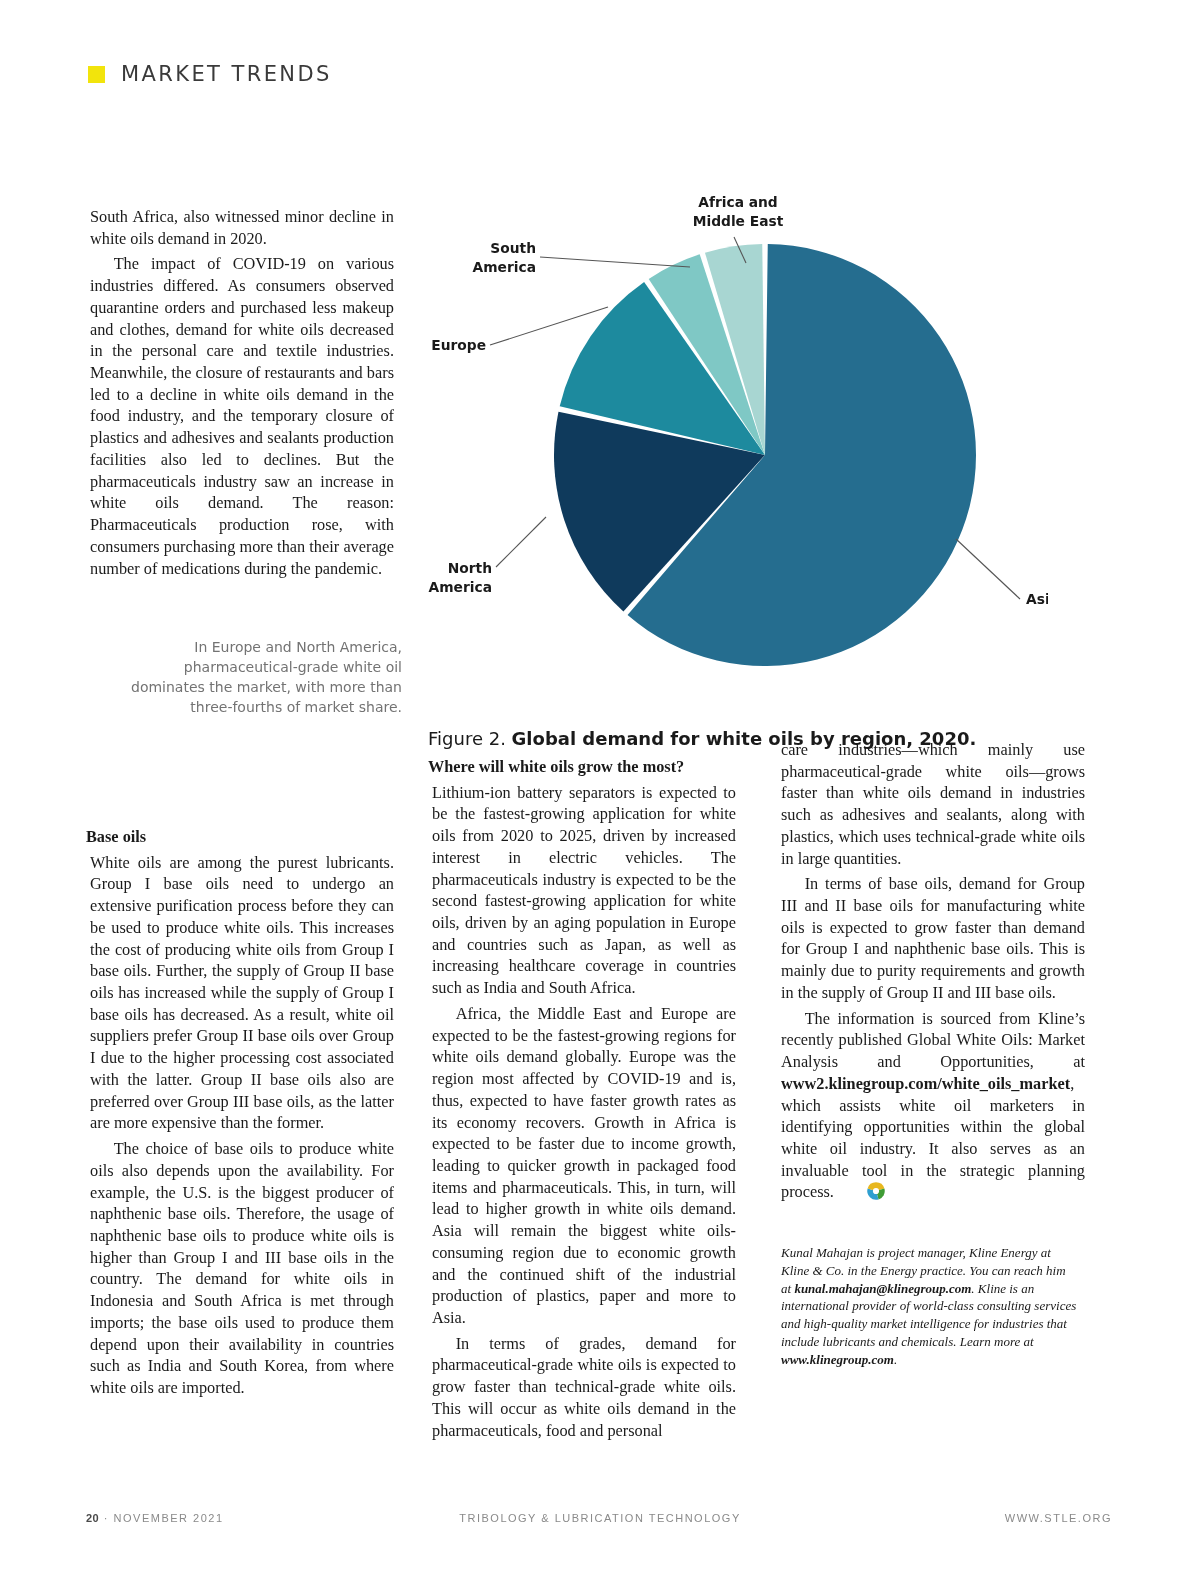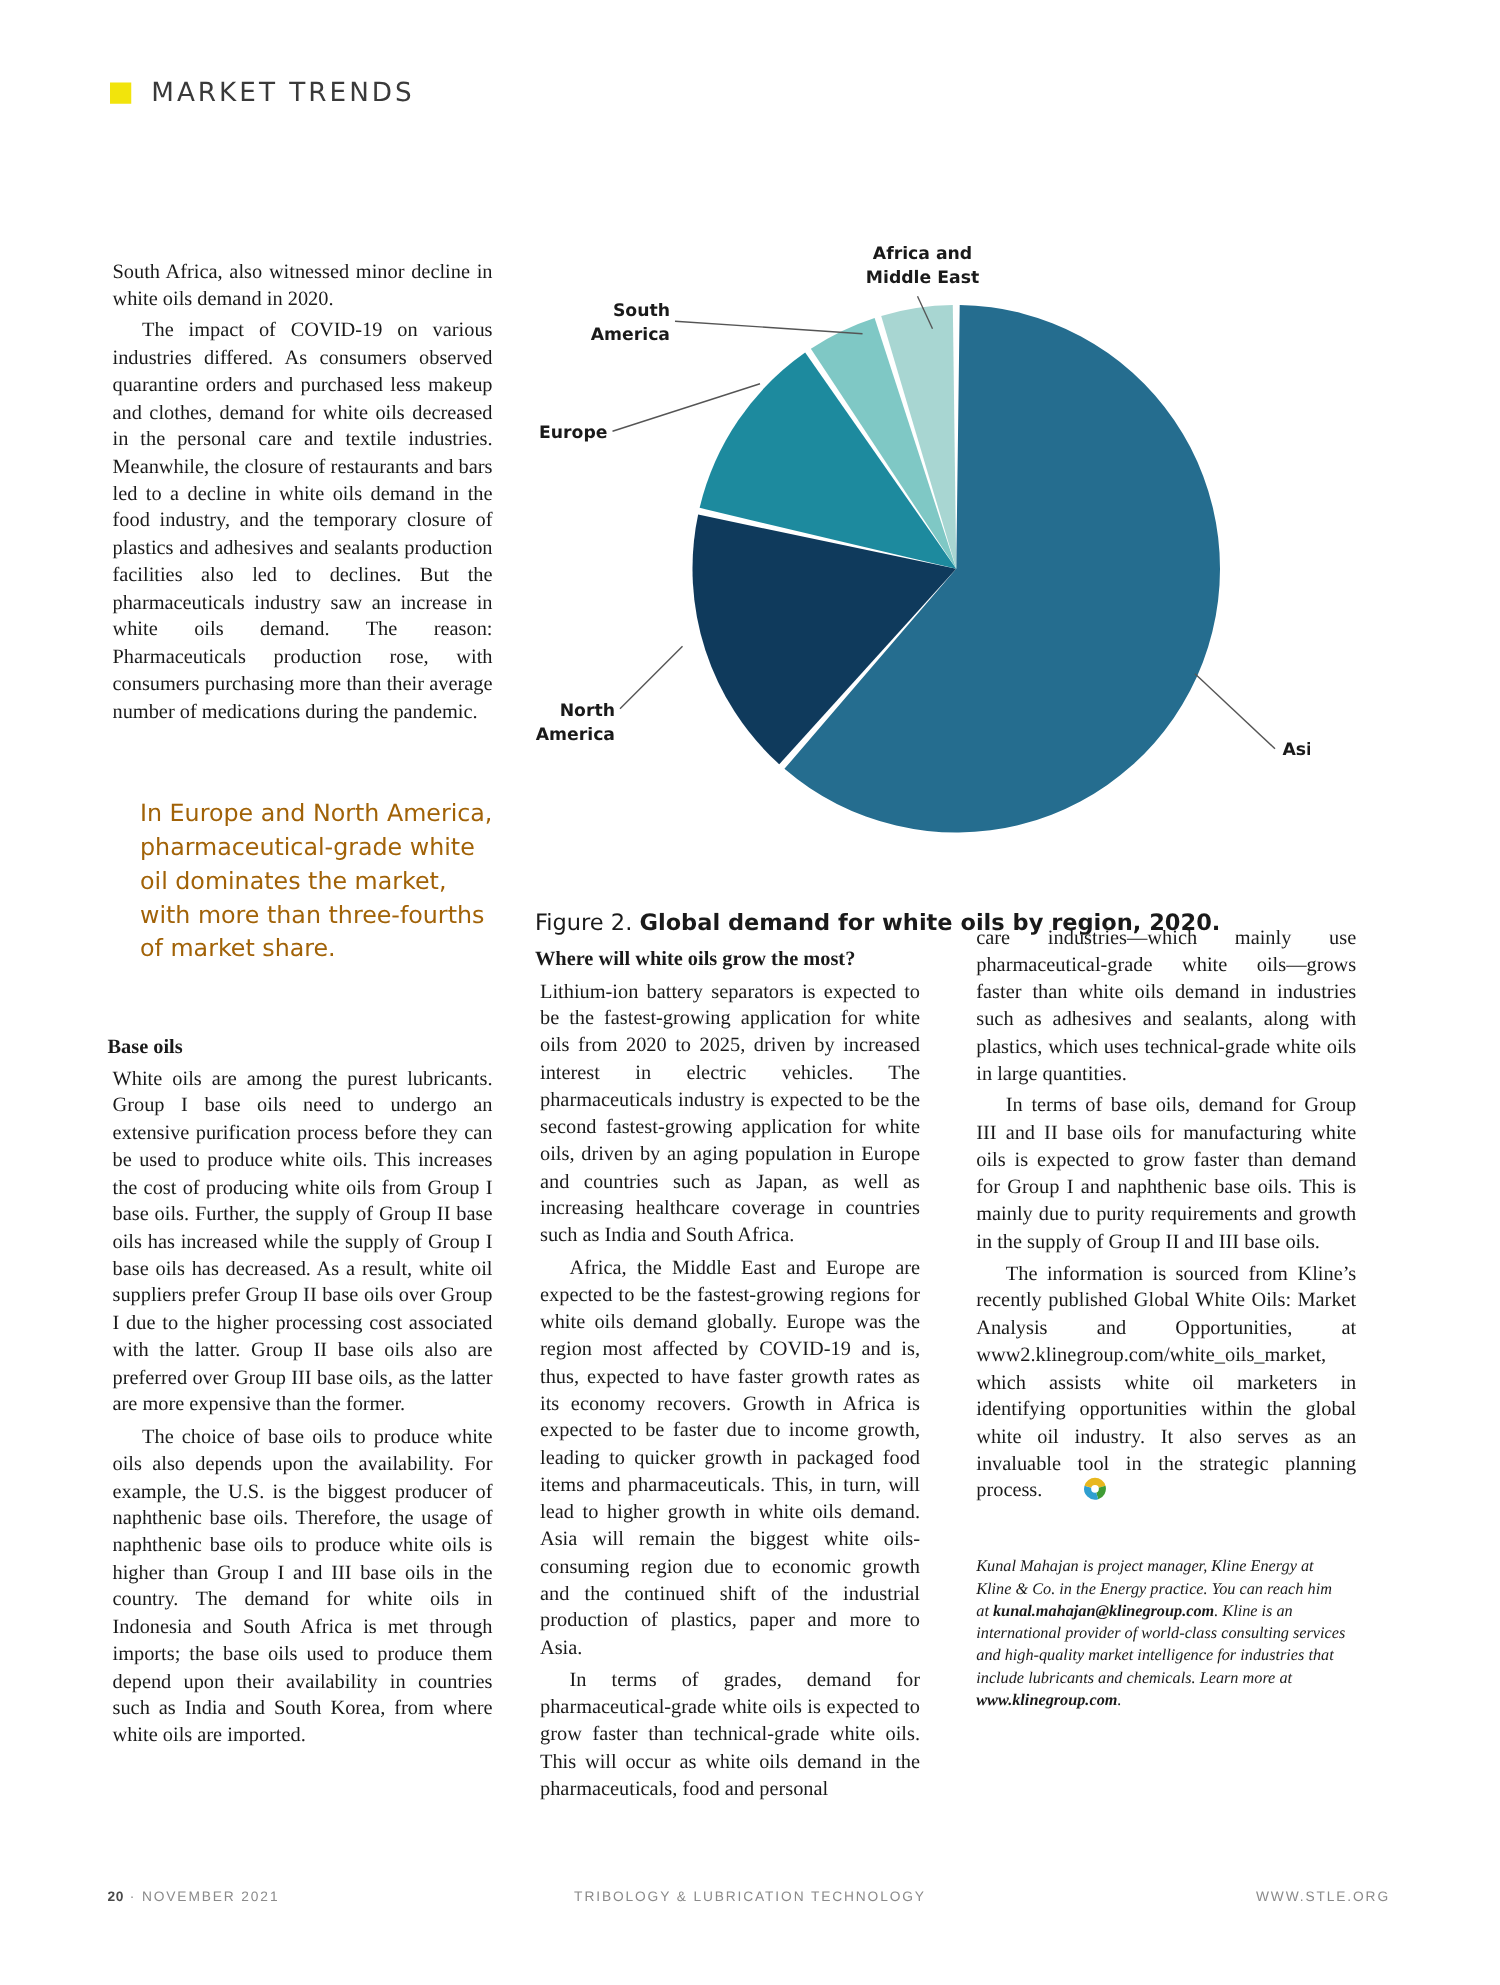--- a/index.html
+++ b/index.html
@@ -44,29 +44,29 @@
     margin:0 0 0 0;font-size:16.3px;font-weight:700;text-align:left;
   }
 
   #col-left      {left:86px;top:202px;width:312px;}
   #col-left-2    {left:86px;top:826px;width:312px;}
   #col-mid       {left:428px;top:756px;width:312px;}
   #col-right     {left:777px;top:735px;width:312px;}
   #col-right-bio {left:777px;top:1240px;width:305px;font-style:italic;font-size:13px;line-height:1.37;text-align:left;}
   #col-right-bio p{text-indent:0;}
 
-  .b{font-weight:400;}
+  .b{font-weight:700;}
   .bi{font-weight:700;font-style:italic;}
 
   
   .pullquote{
     position:absolute;left:112px;top:638px;width:290px;
     font-family:"DejaVu Sans", sans-serif;
-    font-size:19px;line-height:1.425;
-    color:#a16207;font-weight:400;
+    font-size:14px;line-height:1.425;
+    color:#737373;font-weight:400;text-align:right;
   }
 
   
   .inline-logo{display:inline-block;vertical-align:-4px;margin-left:4px;}
 
   
   .footer{
     position:absolute;left:0;right:0;top:1512px;height:24px;
     font-family:Liberation Sans, sans-serif;
     font-size:11px;letter-spacing:1.5px;color:#8a8a8a;

